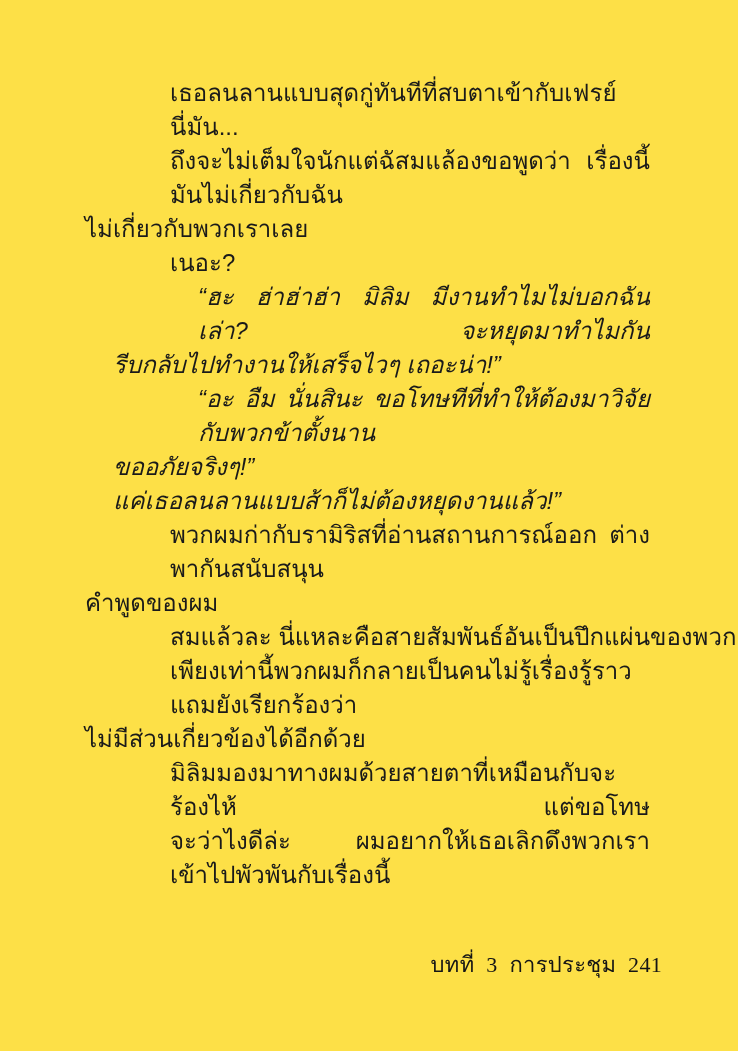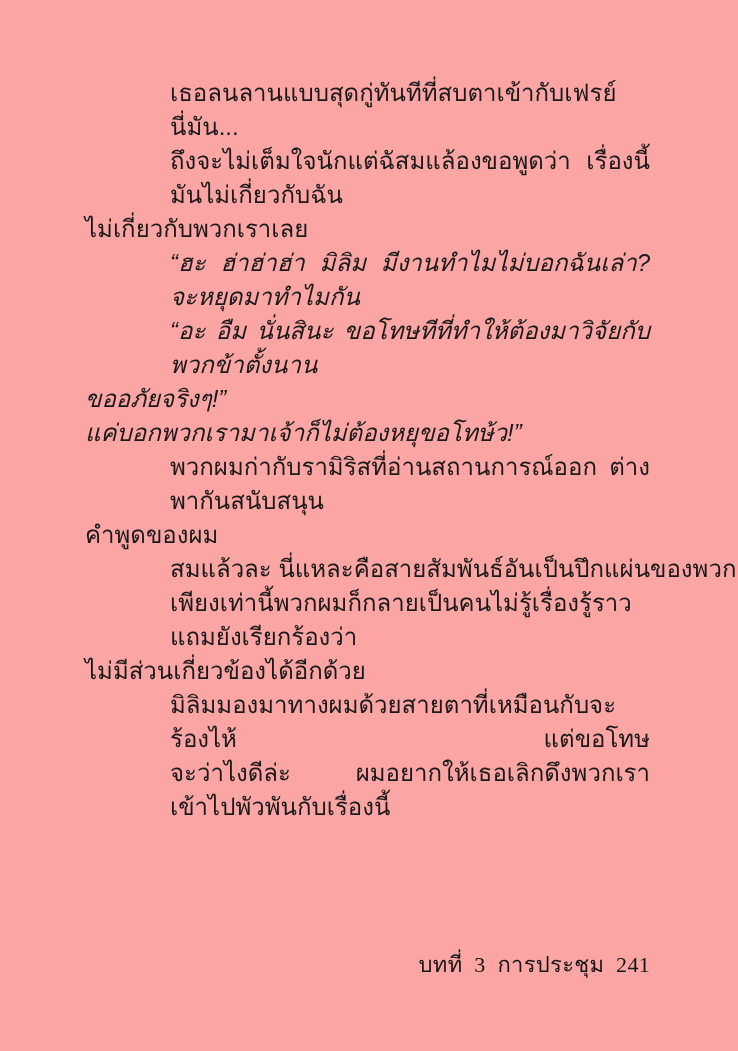--- a/index.html
+++ b/index.html
@@ -4,68 +4,70 @@
 <style>
   html, body { margin: 0; padding: 0; }
   body {
     width: 738px; height: 1051px;
     background: #ffffff;
     font-family: "Liberation Sans", sans-serif;
   }
   .page {
     position: relative;
     width: 738px; height: 1051px;
-    background: #fca5a5;
+    background: #fde047;
     overflow: hidden;
   }
   .body-text {
     position: absolute;
     left: 85px; top: 76px;
     width: 565px;
     font-size: 24px;
     line-height: 34px;
     color: #1a1a1a;
   }
   .line {
     min-height: 34px;
     white-space: nowrap;
   }
   .line.indent { padding-left: 85px; }
-  .line.italic { font-style: italic; }
+  .line.italic { font-style: italic; margin-left: 28px; }
   .line.just {
     white-space: normal;
     text-align: justify;
     text-align-last: justify;
   }
   .footer {
     position: absolute;
-    left: 85px; top: 950px;
+    left: 97px; top: 950px;
     width: 565px;
     text-align: right;
     font-family: "Liberation Serif", serif;
     font-size: 22px;
     line-height: 30px;
     color: #151515;
     word-spacing: 6px;
     letter-spacing: 0.3px;
   }
 </style>
 </head>
 <body>
 
 <div class="page">
   <main class="body-text" id="body-text">
       <div class="line indent">เธอลนลานแบบสุดกู่ทันทีที่สบตาเข้ากับเฟรย์</div>
       <div class="line indent">นี่มัน...</div>
       <div class="line indent just">ถึงจะไม่เต็มใจนักแต่ฉัสมแล้องขอพูดว่า เรื่องนี้มันไม่เกี่ยวกับฉัน</div>
       <div class="line">ไม่เกี่ยวกับพวกเราเลย</div>
+      <div class="line indent">เนอะ?</div>
       <div class="line indent italic just">“ฮะ ฮ่าฮ่าฮ่า มิลิม มีงานทำไมไม่บอกฉันเล่า? จะหยุดมาทำไมกัน</div>
+      <div class="line italic">รีบกลับไปทำงานให้เสร็จไวๆ เถอะน่า!”</div>
       <div class="line indent italic just">“อะ อืม นั่นสินะ ขอโทษทีที่ทำให้ต้องมาวิจัยกับพวกข้าตั้งนาน</div>
       <div class="line italic">ขออภัยจริงๆ!”</div>
-      <div class="line italic">แค่บอกพวกเรามาเจ้าก็ไม่ต้องหยุขอโทษ้ว!”</div>
+      <div class="line italic">แค่เธอลนลานแบบส้าก็ไม่ต้องหยุดงานแล้ว!”</div>
       <div class="line indent just">พวกผมก่ากับรามิริสที่อ่านสถานการณ์ออก ต่างพากันสนับสนุน</div>
       <div class="line">คำพูดของผม</div>
       <div class="line indent">สมแล้วละ นี่แหละคือสายสัมพันธ์อันเป็นปึกแผ่นของพวกเรา</div>
       <div class="line indent just">เพียงเท่านี้พวกผมก็กลายเป็นคนไม่รู้เรื่องรู้ราว แถมยังเรียกร้องว่า</div>
       <div class="line">ไม่มีส่วนเกี่ยวข้องได้อีกด้วย</div>
       <div class="line indent just">มิลิมมองมาทางผมด้วยสายตาที่เหมือนกับจะร้องไห้ แต่ขอโทษ</div>
       <div class="line indent just">จะว่าไงดีล่ะ ผมอยากให้เธอเลิกดึงพวกเราเข้าไปพัวพันกับเรื่องนี้</div>
     </main>
   <div class="footer">
     <span>บทที่ 3 การประชุม 241</span>

